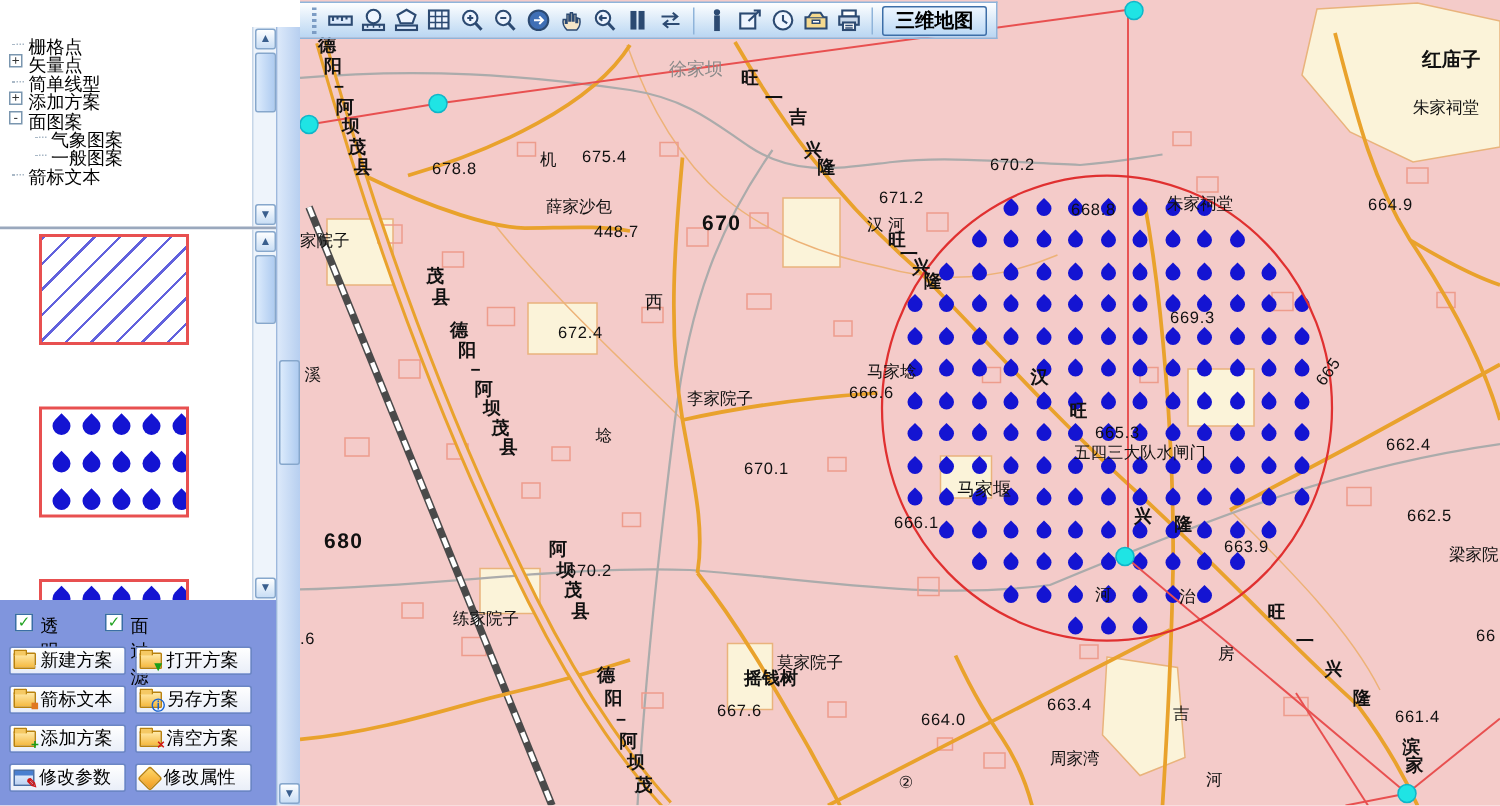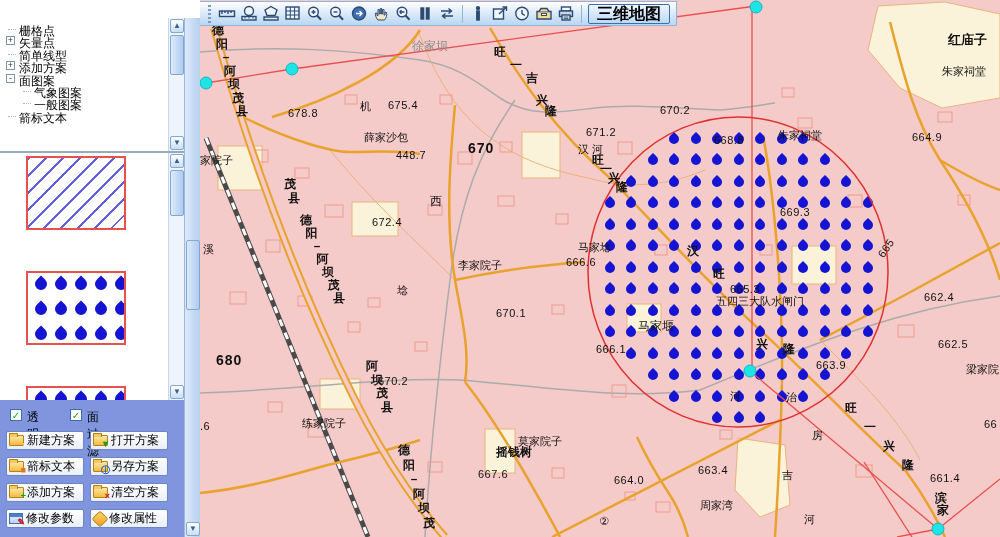--- a/index.html
+++ b/index.html
@@ -73,33 +73,33 @@
   #base-svg, #overlay-svg { position:absolute; left:0; top:0; }
   #drops-layer, #labels-layer { position:absolute; left:0; top:0; width:800px; height:537px; pointer-events:none; }
   .drop { position:absolute; background:#1414d2; border-radius:0 50% 50% 50%; transform:rotate(45deg); }
   .mlabel { position:absolute; white-space:nowrap; color:#111; }
   .lbl-e { font-size:11px; letter-spacing:.5px; }
   .lbl-e-big { font-size:14px; font-weight:bold; letter-spacing:1px; }
   .lbl-p { font-size:12px; }
   .lbl-p-sm { font-size:11px; }
   .lbl-p-big { font-size:13px; font-weight:bold; }
   .lbl-p-bold { font-size:12px; font-weight:bold; }
-  .lbl-gray { font-size:12px; color:#8a8a8a; }
+  .lbl-gray { font-size:12px; color:#8a8a8a;margin-left:34px; }
   .run-char { position:absolute; font-size:12px; font-weight:600; color:#111; white-space:nowrap; }
 
   
   #toolbar { position:absolute; left:0; top:1px; height:25px; display:flex; align-items:center;
     background:linear-gradient(#fdfeff,#b9d6f2); border:1px solid #8fb4da; border-left:none;
     padding:0 6px 0 8px; }
   #toolbar-grip { width:3px; height:18px; margin-right:5px;
     background:repeating-linear-gradient(#7c9cc4 0 2px, transparent 2px 4px); }
   .tb-icon { width:22px; height:20px; display:flex; align-items:center; justify-content:center;
     cursor:pointer; border-radius:2px; }
   .tb-sep { width:1px; height:18px; background:#8fb4da; margin:0 4px; }
-  #btn-3d { height:20px; padding:0 8px; margin-left:2px; font-size:16px; font-weight:bold; color:#000;
+  #btn-3d { height:20px; padding:0 8px; margin-left:2px; font-size:13px; font-weight:bold; color:#000;
     background:linear-gradient(#eef6ff,#bcd9f5); border:1px solid #3c6ea8; border-radius:2px;
     line-height:18px; cursor:pointer; white-space:nowrap; }
 </style>
 </head>
 <body>
 
 <div id="app">
 
   <div id="top-strip">
       <div class="strip-div" style="left: 332px;"></div>
@@ -408,21 +408,21 @@
         <span class="mlabel lbl-p-sm" style="left: 612px; top: 428px;">房</span>
         <span class="mlabel lbl-p-sm" style="left: 586px; top: 390px;">治</span>
         <span class="mlabel lbl-p-sm" style="left: 530px; top: 389px;">河</span>
         <span class="mlabel lbl-p-sm" style="left: 604px; top: 512px;">河</span>
         <span class="mlabel lbl-e" style="left: 498px; top: 464px;">663.4</span>
         <span class="mlabel lbl-p-sm" style="left: 500px; top: 498px;">周家湾</span>
         <span class="mlabel lbl-e" style="left: 414px; top: 474px;">664.0</span>
         <span class="mlabel lbl-e" style="left: 278px; top: 468px;">667.6</span>
         <span class="mlabel lbl-p-bold" style="left: 296px; top: 444px;">摇钱树</span>
         <span class="mlabel lbl-p-sm" style="left: 318px; top: 434px;">莫家院子</span>
-        <span class="mlabel lbl-p-sm" style="left: 102px; top: 416px;">练家院子</span>
+        <span class="mlabel lbl-p-sm" style="left: 102px; top: 405px;">练家院子</span>
         <span class="mlabel lbl-e-big" style="left: 16px; top: 352px;">680</span>
         <span class="mlabel lbl-e" style="left: 178px; top: 375px;">670.2</span>
         <span class="mlabel lbl-e" style="left: 0px; top: 420px;">.6</span>
         <span class="mlabel lbl-e" style="left: 730px; top: 472px;">661.4</span>
         <span class="mlabel lbl-e" style="left: 399px; top: 515px;">②</span>
         <span class="mlabel lbl-p-sm" style="left: 582px; top: 468px;">吉</span>
         <span class="run-char" style="left: 12px; top: 22px;">德</span>
         <span class="run-char" style="left: 16px; top: 35.5px;">阳</span>
         <span class="run-char" style="left: 20px; top: 49px;">－</span>
         <span class="run-char" style="left: 24px; top: 62.5px;">阿</span>

